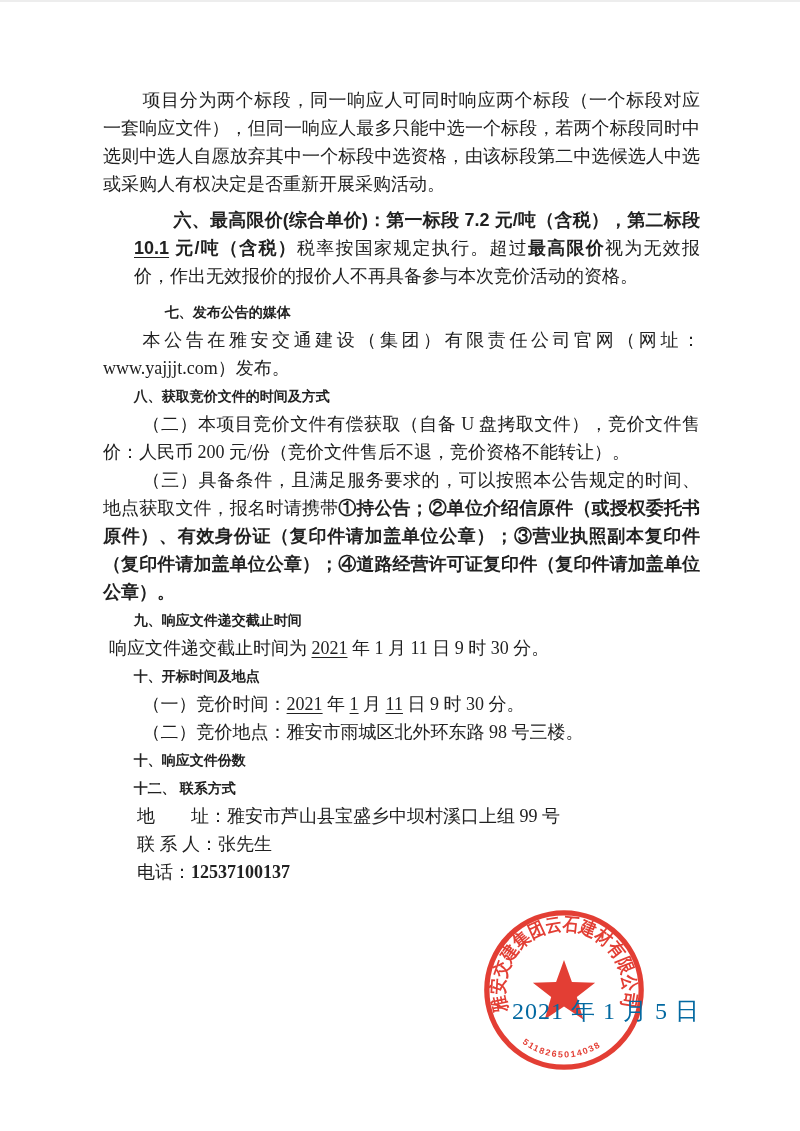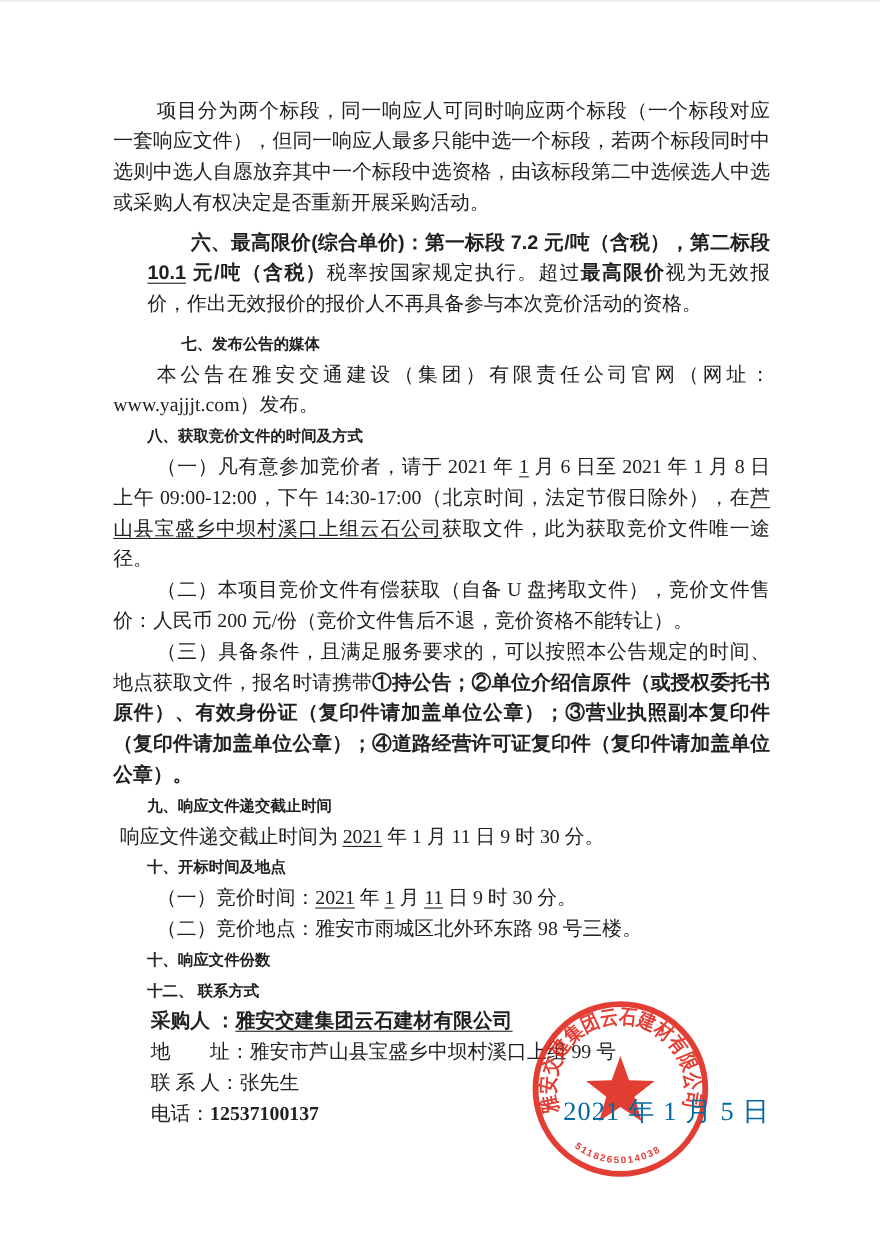--- a/index.html
+++ b/index.html
@@ -58,23 +58,20 @@
     <span class="b">六、最高限价(综合单价)：第一标段 7.2 元/吨（含税），第二标段 </span><span class="b u">10.1</span><span class="b"> 元/吨（含税）</span><span>税率按国家规定执行。超过</span><span class="b">最高限价</span><span>视为无效报价，作出无效报价的报价人不再具备参与本次竞价活动的资格。</span>
   </p>
 
   <h3 class="heading gap-top">七、发布公告的媒体</h3>
   <p class="para indent">
     <span>本公告在雅安交通建设（集团）有限责任公司官网（网址：www.yajjjt.com）发布。</span>
   </p>
 
   <h3 class="heading">八、获取竞价文件的时间及方式</h3>
   <p class="para indent">
-    <span>（一）凡有意参加竞价者，请于 2021 年 </span><span class="u">1</span><span> 月 6 日至 2021 年 1 月 8 日上午 09:00-12:00，下午 14:30-17:00（北京时间，法定节假日除外），在</span><span class="u">芦山县宝盛乡中坝村溪口上组云石公司</span><span>获取文件，此为获取竞价文件唯一途径。</span>
-  </p>
-  <p class="para indent">
     <span>（二）本项目竞价文件有偿获取（自备 U 盘拷取文件），竞价文件售价：人民币 200 元/份（竞价文件售后不退，竞价资格不能转让）。</span>
   </p>
   <p class="para indent">
     <span>（三）具备条件，且满足服务要求的，可以按照本公告规定的时间、地点获取文件，报名时请携带</span><span class="b">①持公告；②单位介绍信原件（或授权委托书原件）、有效身份证（复印件请加盖单位公章）；③营业执照副本复印件（复印件请加盖单位公章）；④道路经营许可证复印件（复印件请加盖单位公章）。</span>
   </p>
 
   <h3 class="heading">九、响应文件递交截止时间</h3>
   <p class="para small-indent">
     <span>响应文件递交截止时间为 </span><span class="u">2021</span><span> 年 1 月 11 日 9 时 30 分。</span>
   </p>
@@ -84,23 +81,20 @@
     <span>（一）竞价时间：</span><span class="u">2021</span><span> 年 </span><span class="u">1</span><span> 月 </span><span class="u">11</span><span> 日 9 时 30 分。</span>
   </p>
   <p class="para indent">
     <span>（二）竞价地点：雅安市雨城区北外环东路 98 号三楼。</span>
   </p>
 
   <h3 class="heading">十、响应文件份数</h3>
 
   <h3 class="heading">十二、 联系方式</h3>
 
-  <p class="contact-line">
-    <span class="b">采购人 ：</span><span class="b u">雅安交建集团云石建材有限公司</span>
-  </p>
   <p class="contact-line">
     <span>地　　址：雅安市芦山县宝盛乡中坝村溪口上组 99 号</span>
   </p>
   <p class="contact-line">
     <span>联 系 人：张先生</span>
   </p>
   <p class="contact-line">
     <span>电话：</span><span class="bserif">12537100137</span>
   </p>
 

